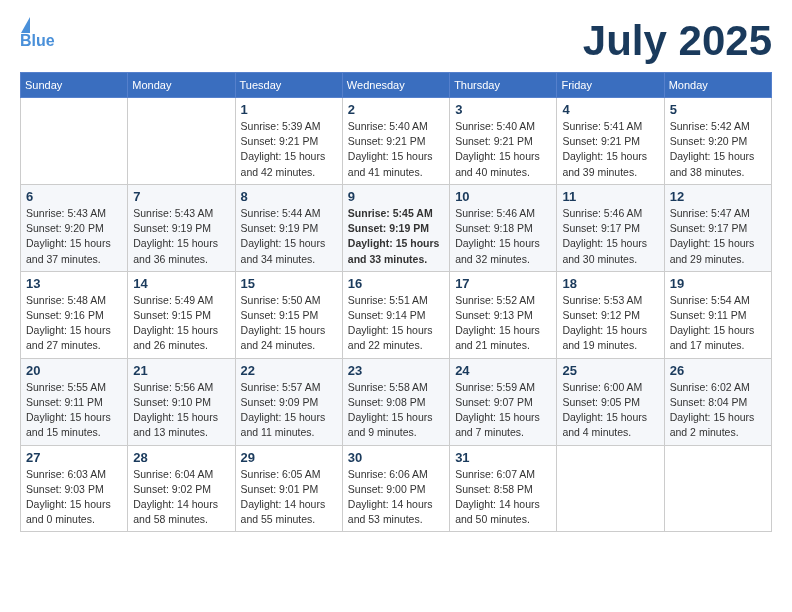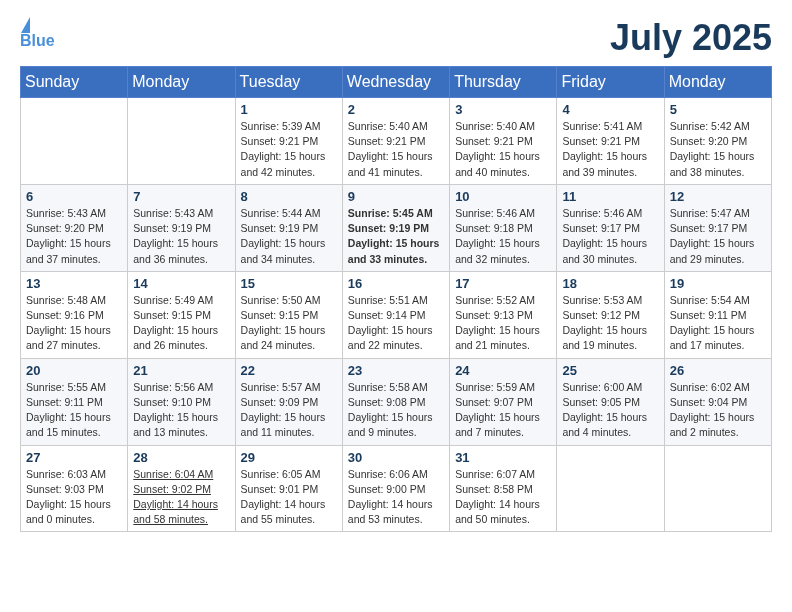--- a/index.html
+++ b/index.html
@@ -17,41 +17,41 @@
       margin-bottom: 10px;
     }
     .logo {
       display: flex;
       align-items: center;
     }
     .title-area {
       text-align: right;
     }
     .month-title {
-      font-size: 36px;
+      font-size: 42px;
       font-weight: bold;
       color: #1a3a5c;
       line-height: 1;
     }
     .location {
       font-size: 16px;
       color: #333;
       margin-top: 4px;
     }
     .calendar {
       width: 100%;
       border-collapse: collapse;
       font-size: 11px;
     }
     .calendar th {
       background: #3a6ebf;
       color: #fff;
       padding: 6px 4px;
       text-align: left;
-      font-size: 16px;
+      font-size: 11px;
       font-weight: normal;
       border: 1px solid #5580cc;
     }
     .calendar td {
       border: 1px solid #ccc;
       vertical-align: top;
       padding: 4px 5px;
       width: 107px;
       min-height: 80px;
       background: #fff;
@@ -284,36 +284,36 @@
         <td>
           <div class="day-num">25</div>
           <div class="day-info" style="white-space: pre-line;">Sunrise: 6:00 AM
 Sunset: 9:05 PM
 Daylight: 15 hours
 and 4 minutes.</div>
         </td>
         <td>
           <div class="day-num">26</div>
           <div class="day-info" style="white-space: pre-line;">Sunrise: 6:02 AM
-Sunset: 9:04 PM
+Sunset: 8:04 PM
 Daylight: 15 hours
 and 2 minutes.</div>
         </td>
       </tr>
       <tr>
         <td>
           <div class="day-num">27</div>
           <div class="day-info" style="white-space: pre-line;">Sunrise: 6:03 AM
 Sunset: 9:03 PM
 Daylight: 15 hours
 and 0 minutes.</div>
         </td>
         <td>
           <div class="day-num">28</div>
-          <div class="day-info" style="white-space: pre-line; text-decoration: underline;">Sunrise: 6:04 AM
+          <div class="day-info" style="white-space: pre-line;">Sunrise: 6:04 AM
 Sunset: 9:02 PM
 Daylight: 14 hours
 and 58 minutes.</div>
         </td>
         <td>
           <div class="day-num">29</div>
           <div class="day-info" style="white-space: pre-line;">Sunrise: 6:05 AM
 Sunset: 9:01 PM
 Daylight: 14 hours
 and 55 minutes.</div>

